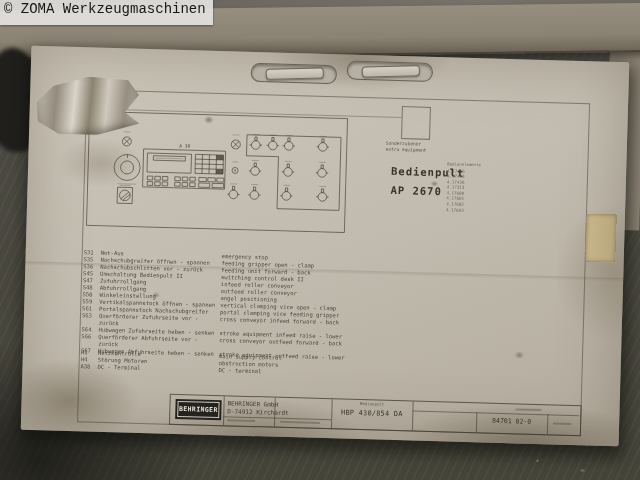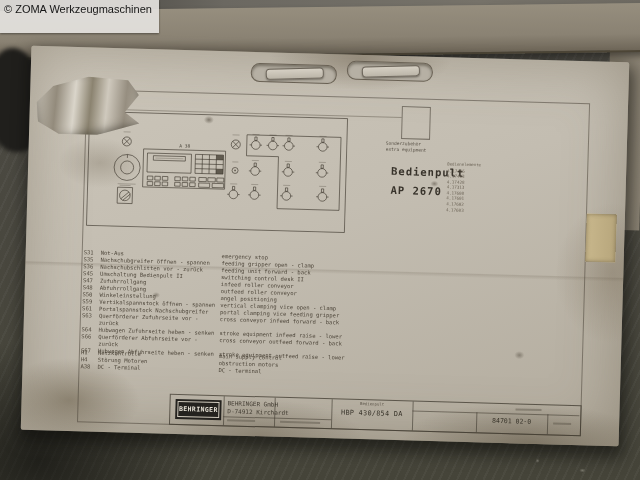--- a/index.html
+++ b/index.html
@@ -94,23 +94,23 @@
   .tb-number{position:absolute;left:306px;top:13px;width:71px;text-align:center;
     font-size:6.5px;color:rgba(50,45,36,.95);}
   .tape-crumple{position:absolute;left:36px;top:76px;width:104px;height:60px;
     transform:rotate(-9deg);
     clip-path:polygon(2% 30%,20% 8%,55% 2%,92% 18%,100% 45%,84% 70%,96% 92%,55% 100%,18% 88%,0 62%);
     background:linear-gradient(105deg,#cbc6bb 0%,#938b7c 22%,#dad5ca 38%,#8b8370 52%,#cfc9bd 66%,#968e80 82%,#beb8ac 100%);
     box-shadow:inset 0 -4px 8px rgba(40,36,28,.5), 1px 2px 4px rgba(20,18,14,.5);}
   .tape-yellow{position:absolute;left:586px;top:214px;width:30px;height:48px;
     background:linear-gradient(90deg,#c8b78c,#b7a67c);transform:rotate(2deg);
     box-shadow:inset 0 0 4px rgba(90,76,48,.6);}
-  .watermark{position:absolute;left:0;top:0;height:16px;padding:1px 7px 16px 4px;
+  .watermark{position:absolute;left:0;top:0;height:16px;padding:1px 7px 8px 4px;
     background:rgba(228,226,222,.92);display:flex;align-items:center;
-    font-family:Liberation Sans, sans-serif;font-size:11px;color:#161616;
+    font-family:Liberation Mono, monospace;font-size:14px;color:#161616;
     box-shadow:0 1px 2px rgba(0,0,0,.4);}
 </style>
 </head>
 <body>
 
 <div class="stage">
 
   <div class="topwall"></div>
   <div class="cardboard-right"></div>
   <div class="cardboard-top"></div>

